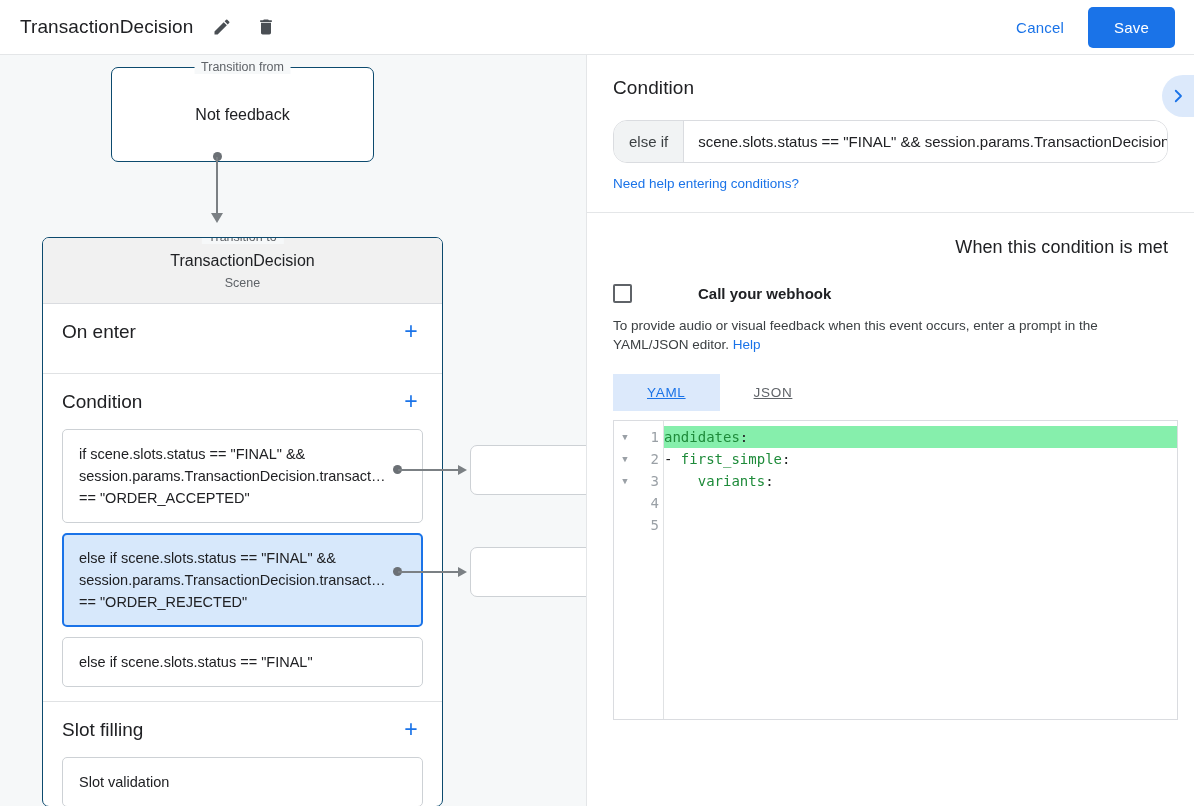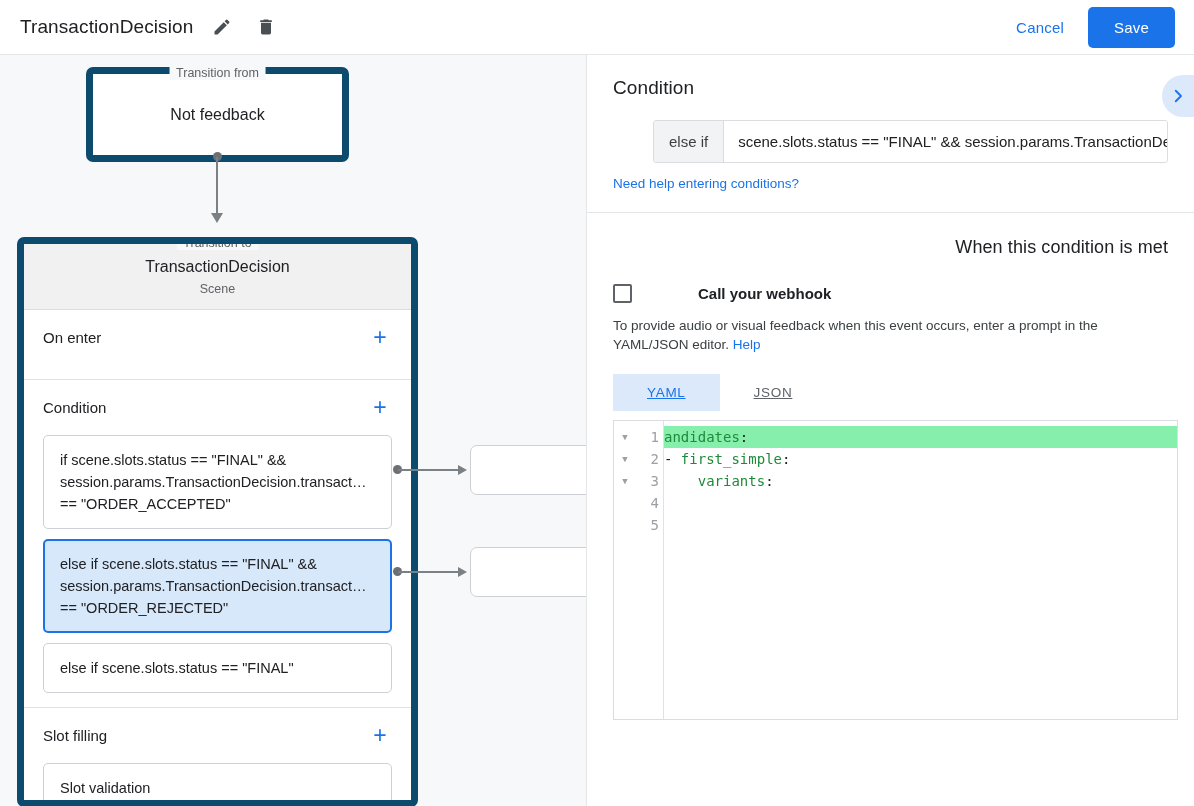--- a/index.html
+++ b/index.html
@@ -46,23 +46,24 @@
 
   
   .canvas {
     position: absolute; left: 0; top: 55px; width: 586px; height: 751px;
     background: #f6f8f9; overflow: hidden;
   }
 
   
   .fs {
     position: absolute;
-    border: 7px solid #0c4a6e;
+    border: 1px solid #0c4a6e;
     border-radius: 7px;
     background: #ffffff;
+    margin-left: 25px;
   }
   .fs-legend {
     position: absolute; top: -8px; left: 50%; transform: translateX(-50%);
     background: #f6f8f9; padding: 0 7px;
     font-size: 12.5px; color: #5f6368; white-space: nowrap;
   }
 
   
   #node-from { left: 86px; top: 12px; width: 263px; height: 95px; }
   #node-from .body {
@@ -98,21 +99,21 @@
   }
   .scene-head .name { font-size: 16px; color: #202124; }
   .scene-head .kind { font-size: 12.5px; color: #5f6368; margin-top: 6px; }
 
   .section { border-bottom: 1px solid #e0e2e4; padding: 0 19px 14px; }
   .section:last-child { border-bottom: none; }
   .section-head {
     display: flex; align-items: center; justify-content: space-between;
     height: 55px;
   }
-  .section-title { font-size: 15px; color: #202124; }
+  .section-title { font-size: 19px; color: #202124; }
   .plus-btn {
     color: #1a73e8; font-size: 23px; line-height: 1; cursor: pointer;
     width: 24px; height: 24px; display: flex; align-items: center; justify-content: center;
     font-weight: 300;
   }
   .chip {
     border: 1px solid #cdd1d5; border-radius: 5px; background: #ffffff;
     padding: 13px 16px; font-size: 14.5px; color: #202124; line-height: 22px;
     margin-bottom: 10px; cursor: pointer; position: relative;
   }
@@ -137,21 +138,21 @@
   .collapse-tab {
     position: absolute; right: 0; top: 20px;
     width: 32px; height: 42px; background: #dce9fb;
     border-radius: 22px 0 0 22px;
     display: flex; align-items: center; justify-content: center;
     cursor: pointer;
   }
 
   .cond-row {
     display: flex; margin-top: 21px;
-    border: 1px solid #dadce0; border-radius: 3px; height: 43px; overflow: hidden; margin-left: 40px;
+    border: 1px solid #dadce0; border-radius: 14px; height: 43px; overflow: hidden;
   }
   .cond-prefix {
     background: #f1f3f4; border-right: 1px solid #dadce0;
     display: flex; align-items: center; padding: 0 15px;
     font-size: 15px; color: #3c4043; white-space: nowrap;
   }
   .cond-input {
     flex: 1 1 auto; border: none; outline: none; background: #ffffff;
     font-family: inherit; font-size: 15px; color: #202124;
     padding: 0 14px; white-space: nowrap; overflow: hidden;

